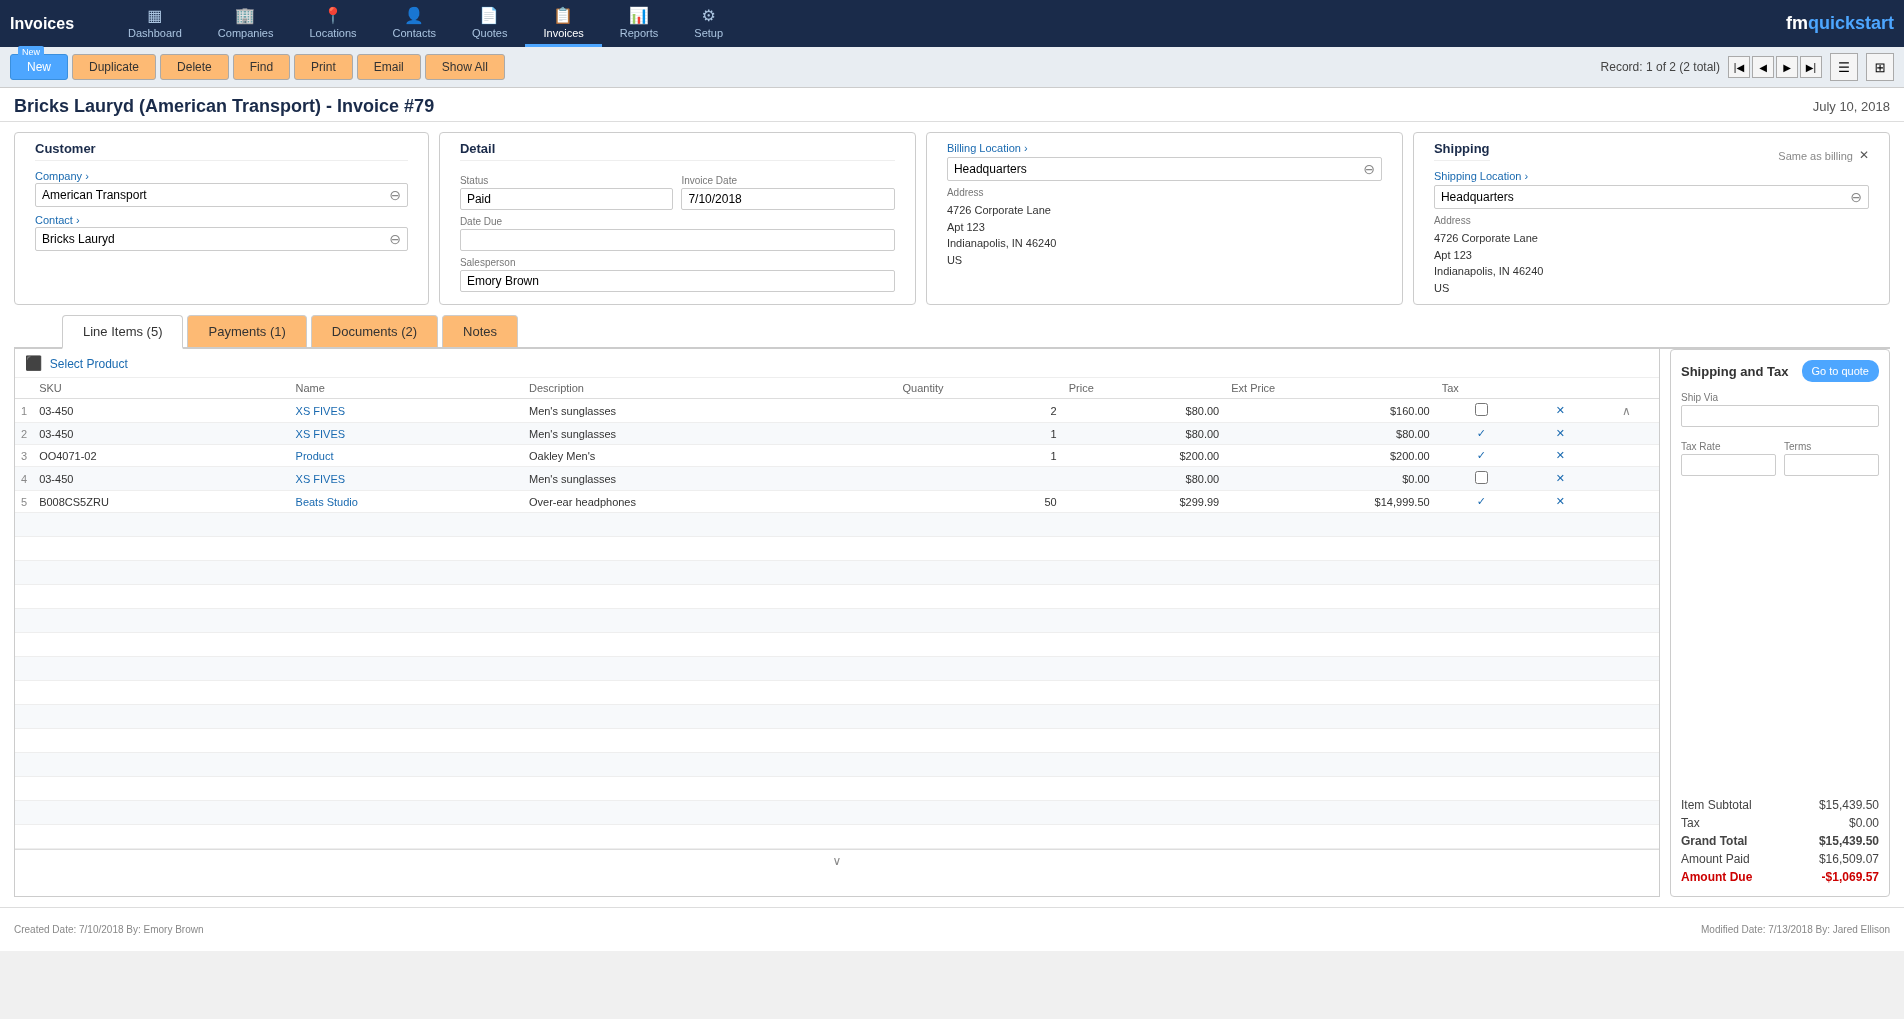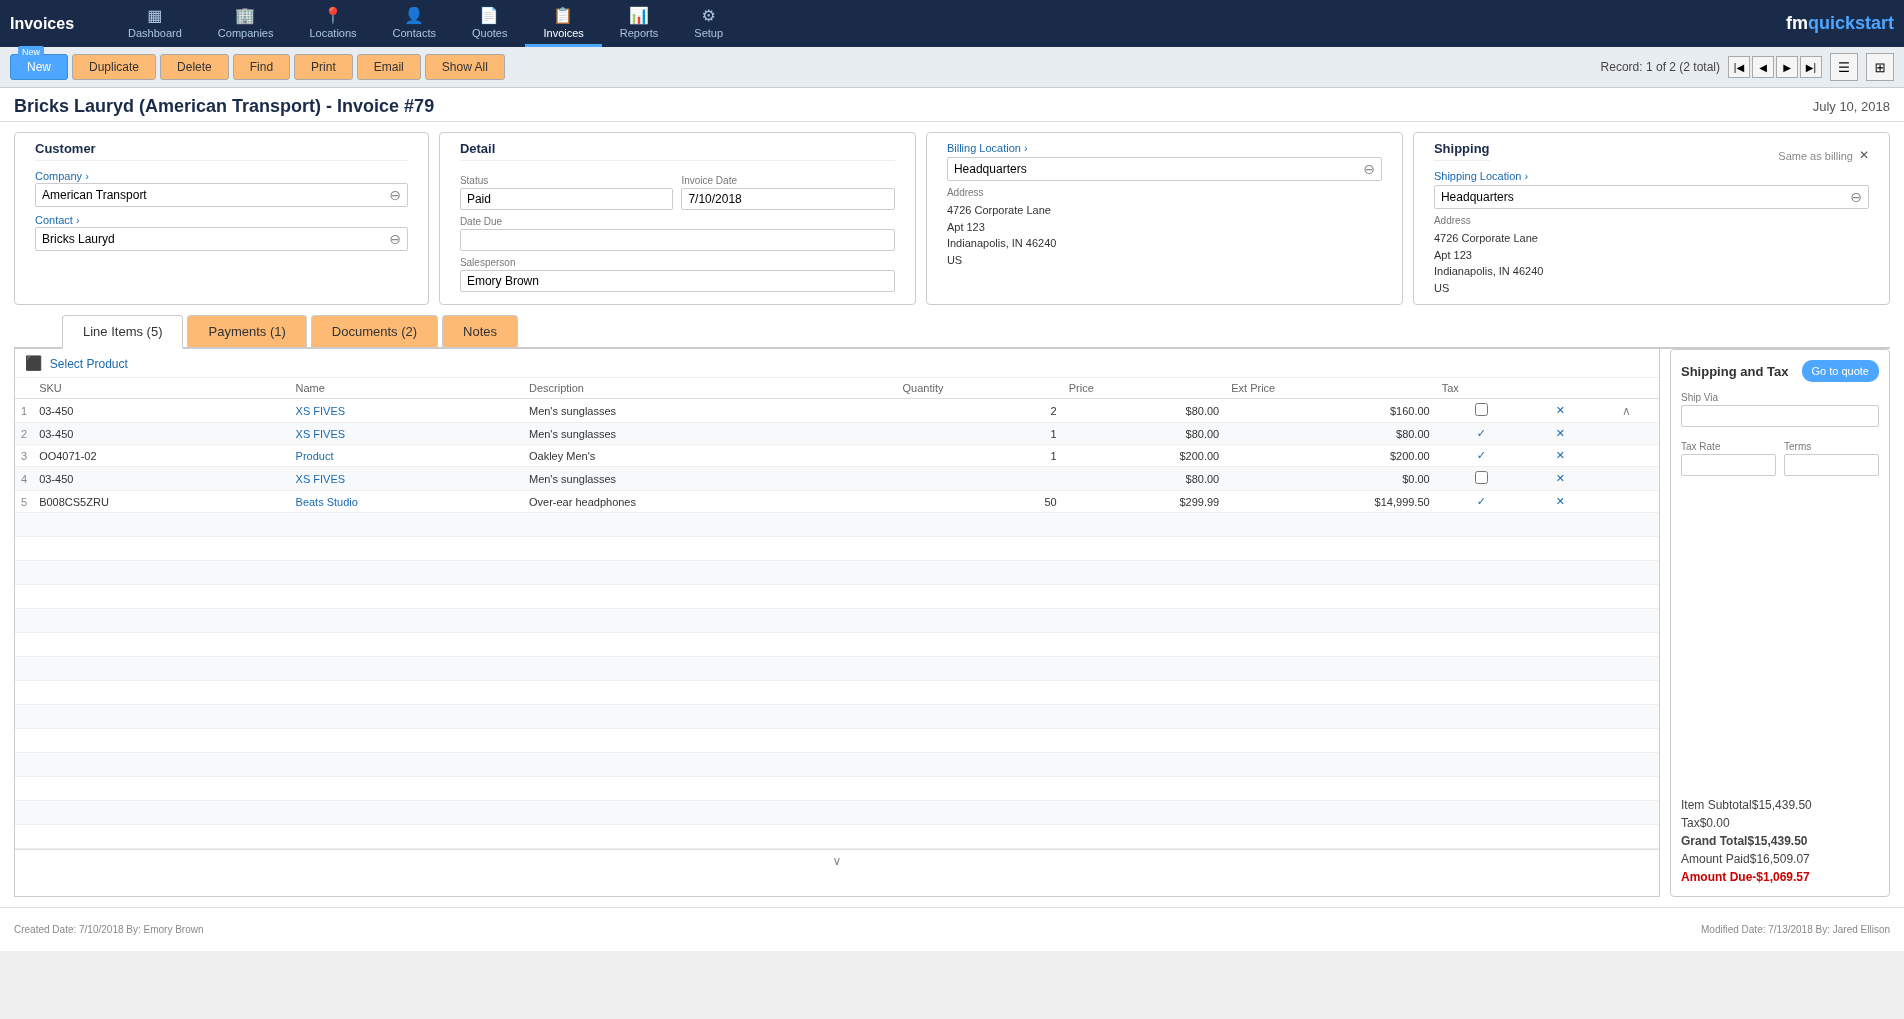--- a/index.html
+++ b/index.html
@@ -284,20 +284,21 @@
     .empty-row td { border-bottom: 1px solid #eee; }
     .empty-row:nth-child(even) td { background: #f7f9fb; }
 
     
     .totals-section {
       margin-top: auto;
       padding-top: 20px;
     }
     .total-row {
       display: flex;
+      justify-content: space-between;
       font-size: 12px;
       padding: 2px 0;
       color: #444;
     }
     .total-row.grand { font-weight: bold; }
     .total-row.due { color: #cc0000; font-weight: bold; }
 
     
     .row-chevron { color: #888; cursor: pointer; font-size: 12px; }
 

